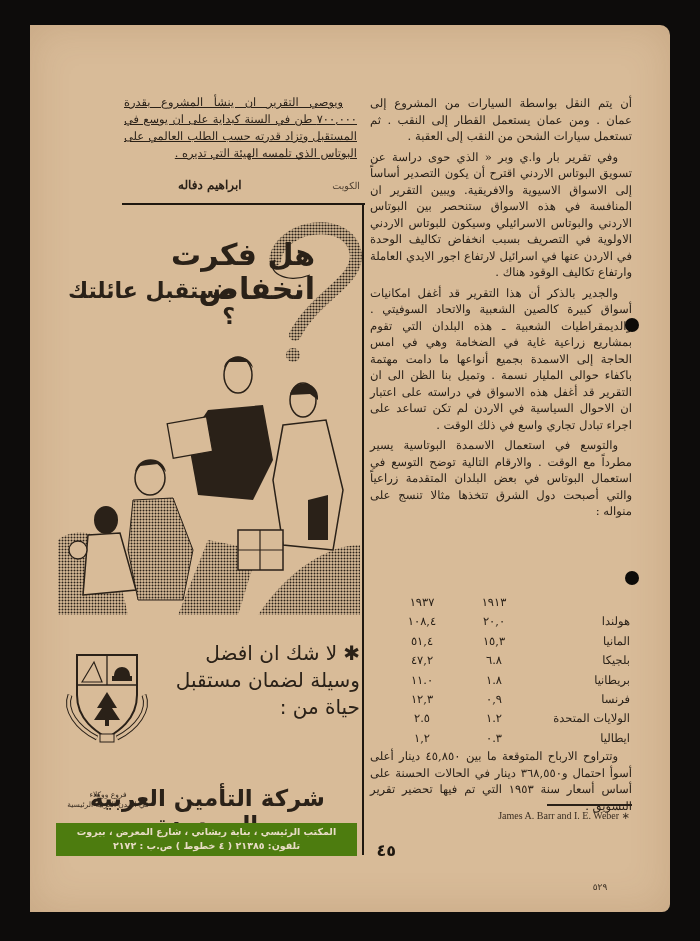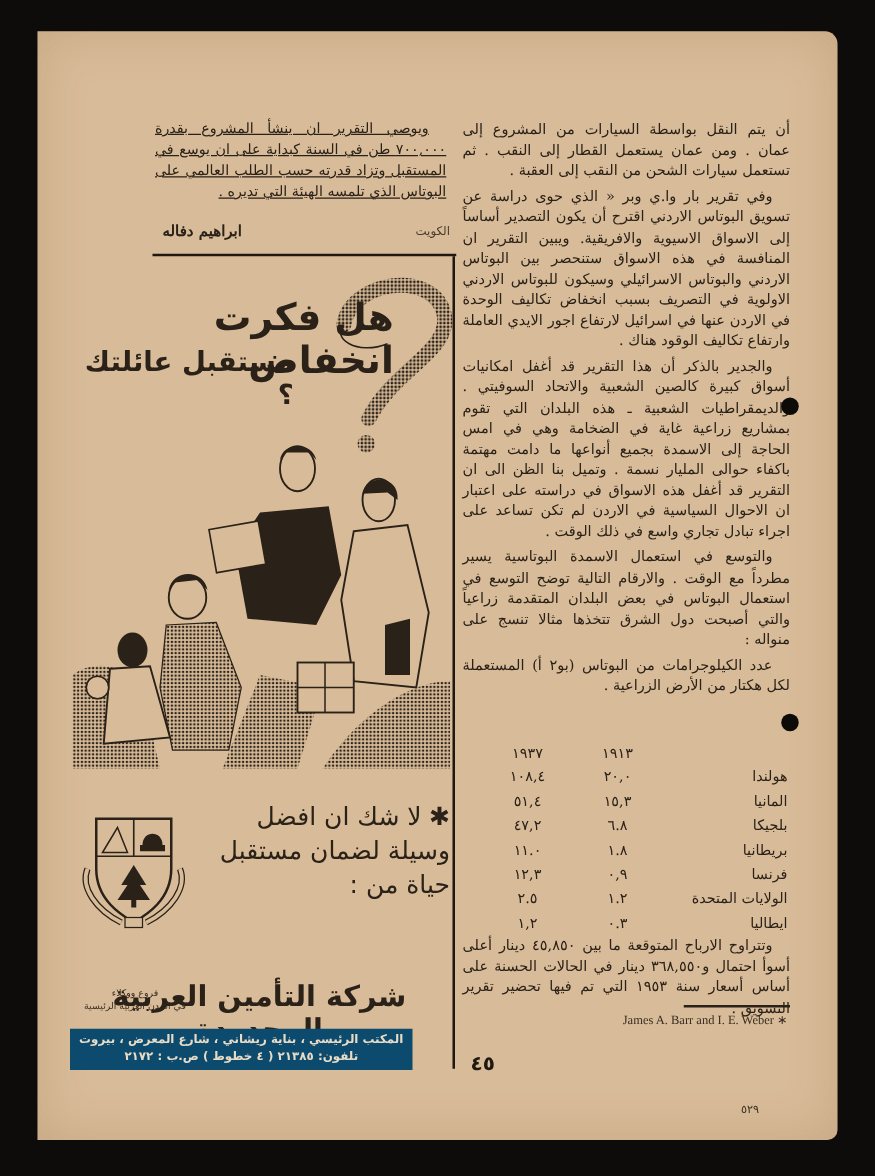--- a/index.html
+++ b/index.html
@@ -49,21 +49,21 @@
   
   .col-left {
     position:absolute; left:118px; top:88px; width:245px;
     font-size:11.4px; line-height:17px; text-align:justify;
   }
   .col-left p { margin:6px; text-indent:14px;text-decoration:underline; }
   .sign-row {
     position:absolute; left:130px; top:178px; width:230px;
     display:flex; justify-content:space-between; align-items:center;
   }
-  .sign-name { font-size:12px; font-weight:bold; }
+  .sign-name { font-size:12px; font-weight:bold;margin-left:48px; }
   .sign-place { font-size:9.5px; color:#4a3c2e; }
   .ad-top-rule { position:absolute; left:122px; top:203px; width:243px; height:2px; background:#1f1810; }
   .ad-vrule { position:absolute; left:362px; top:205px; width:2px; height:650px; background:#1f1810; }
   
   .ad-headline1 {
     position:absolute; left:65px; top:238px; width:250px;
     font-size:30px; font-weight:bold; line-height:34px; text-align:right;
     font-family:"DejaVu Sans", sans-serif;
   }
   .ad-headline2 {
@@ -89,22 +89,22 @@
     font-size:20px; line-height:27px; text-align:right;
     font-family:"DejaVu Sans", sans-serif;
   }
   .ad-body .star { font-weight:bold; margin-left:6px; }
   .company {
     position:absolute; left:60px; top:785px; width:295px;
     font-size:23px; font-weight:bold; text-align:center;
     font-family:"DejaVu Sans", sans-serif;
   }
   .address-bar {
-    position:absolute; left:56px; top:823px; width:274px; height:33px;
-    background:#0c4a6e; color:#e9dcc6;
+    position:absolute; left:56px; top:823px; width:301px; height:33px;
+    background:#4d7c0f; color:#e9dcc6;
     font-family:"DejaVu Sans", sans-serif; font-size:9.5px; font-weight:bold;
     line-height:14px; text-align:center; padding-top:2px; box-sizing:border-box;
   }
   .ad-number {
     position:absolute; left:366px; top:841px; width:30px;
     font-size:16px; font-weight:bold; font-family:"DejaVu Sans", sans-serif; color:#1f1810;
   }
   .hole {
     position:absolute; width:14px; height:14px; border-radius:50%; background:#0d0b08;
   }
@@ -120,21 +120,20 @@
 <div class="sign-row">
   <span class="sign-name ar">ابراهيم دفاله</span>
   <span class="sign-place ar">الكويت</span>
 </div>
 
 <div class="col-right ar">
   <p class="noindent">أن يتم النقل بواسطة السيارات من المشروع إلى عمان . ومن عمان يستعمل القطار إلى النقب . ثم تستعمل سيارات الشحن من النقب إلى العقبة .</p>
   <p>وفي تقرير بار وا.ي وبر « الذي حوى دراسة عن تسويق البوتاس الاردني اقترح أن يكون التصدير أساساً إلى الاسواق الاسيوية والافريقية. ويبين التقرير ان المنافسة في هذه الاسواق ستنحصر بين البوتاس الاردني والبوتاس الاسرائيلي وسيكون للبوتاس الاردني الاولوية في التصريف بسبب انخفاض تكاليف الوحدة في الاردن عنها في اسرائيل لارتفاع اجور الايدي العاملة وارتفاع تكاليف الوقود هناك .</p>
   <p>والجدير بالذكر أن هذا التقرير قد أغفل امكانيات أسواق كبيرة كالصين الشعبية والاتحاد السوفيتي . والديمقراطيات الشعبية ـ هذه البلدان التي تقوم بمشاريع زراعية غاية في الضخامة وهي في امس الحاجة إلى الاسمدة بجميع أنواعها ما دامت مهتمة باكفاء حوالى المليار نسمة . وتميل بنا الظن الى ان التقرير قد أغفل هذه الاسواق في دراسته على اعتبار ان الاحوال السياسية في الاردن لم تكن تساعد على اجراء تبادل تجاري واسع في ذلك الوقت .</p>
   <p>والتوسع في استعمال الاسمدة البوتاسية يسير مطرداً مع الوقت . والارقام التالية توضح التوسع في استعمال البوتاس في بعض البلدان المتقدمة زراعياً والتي أصبحت دول الشرق تتخذها مثالا تنسج على منواله :</p>
-  <p>عدد الكيلوجرامات من البوتاس (بو٢ أ) المستعملة لكل هكتار من الأرض الزراعية .</p>
 </div>
 
 <div class="table ar">
   <div class="tr">
     <span class="c-country"></span>
     <span class="c-1913">١٩١٣</span>
     <span class="c-1937">١٩٣٧</span>
   </div>
   <div class="tr">
     <span class="c-country">هولندا</span>

